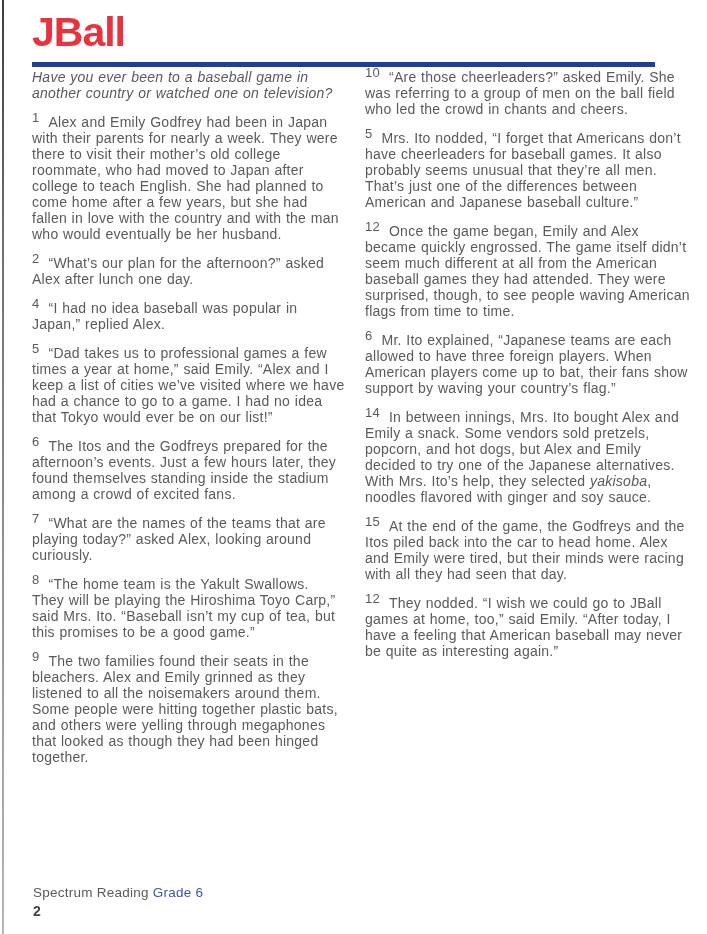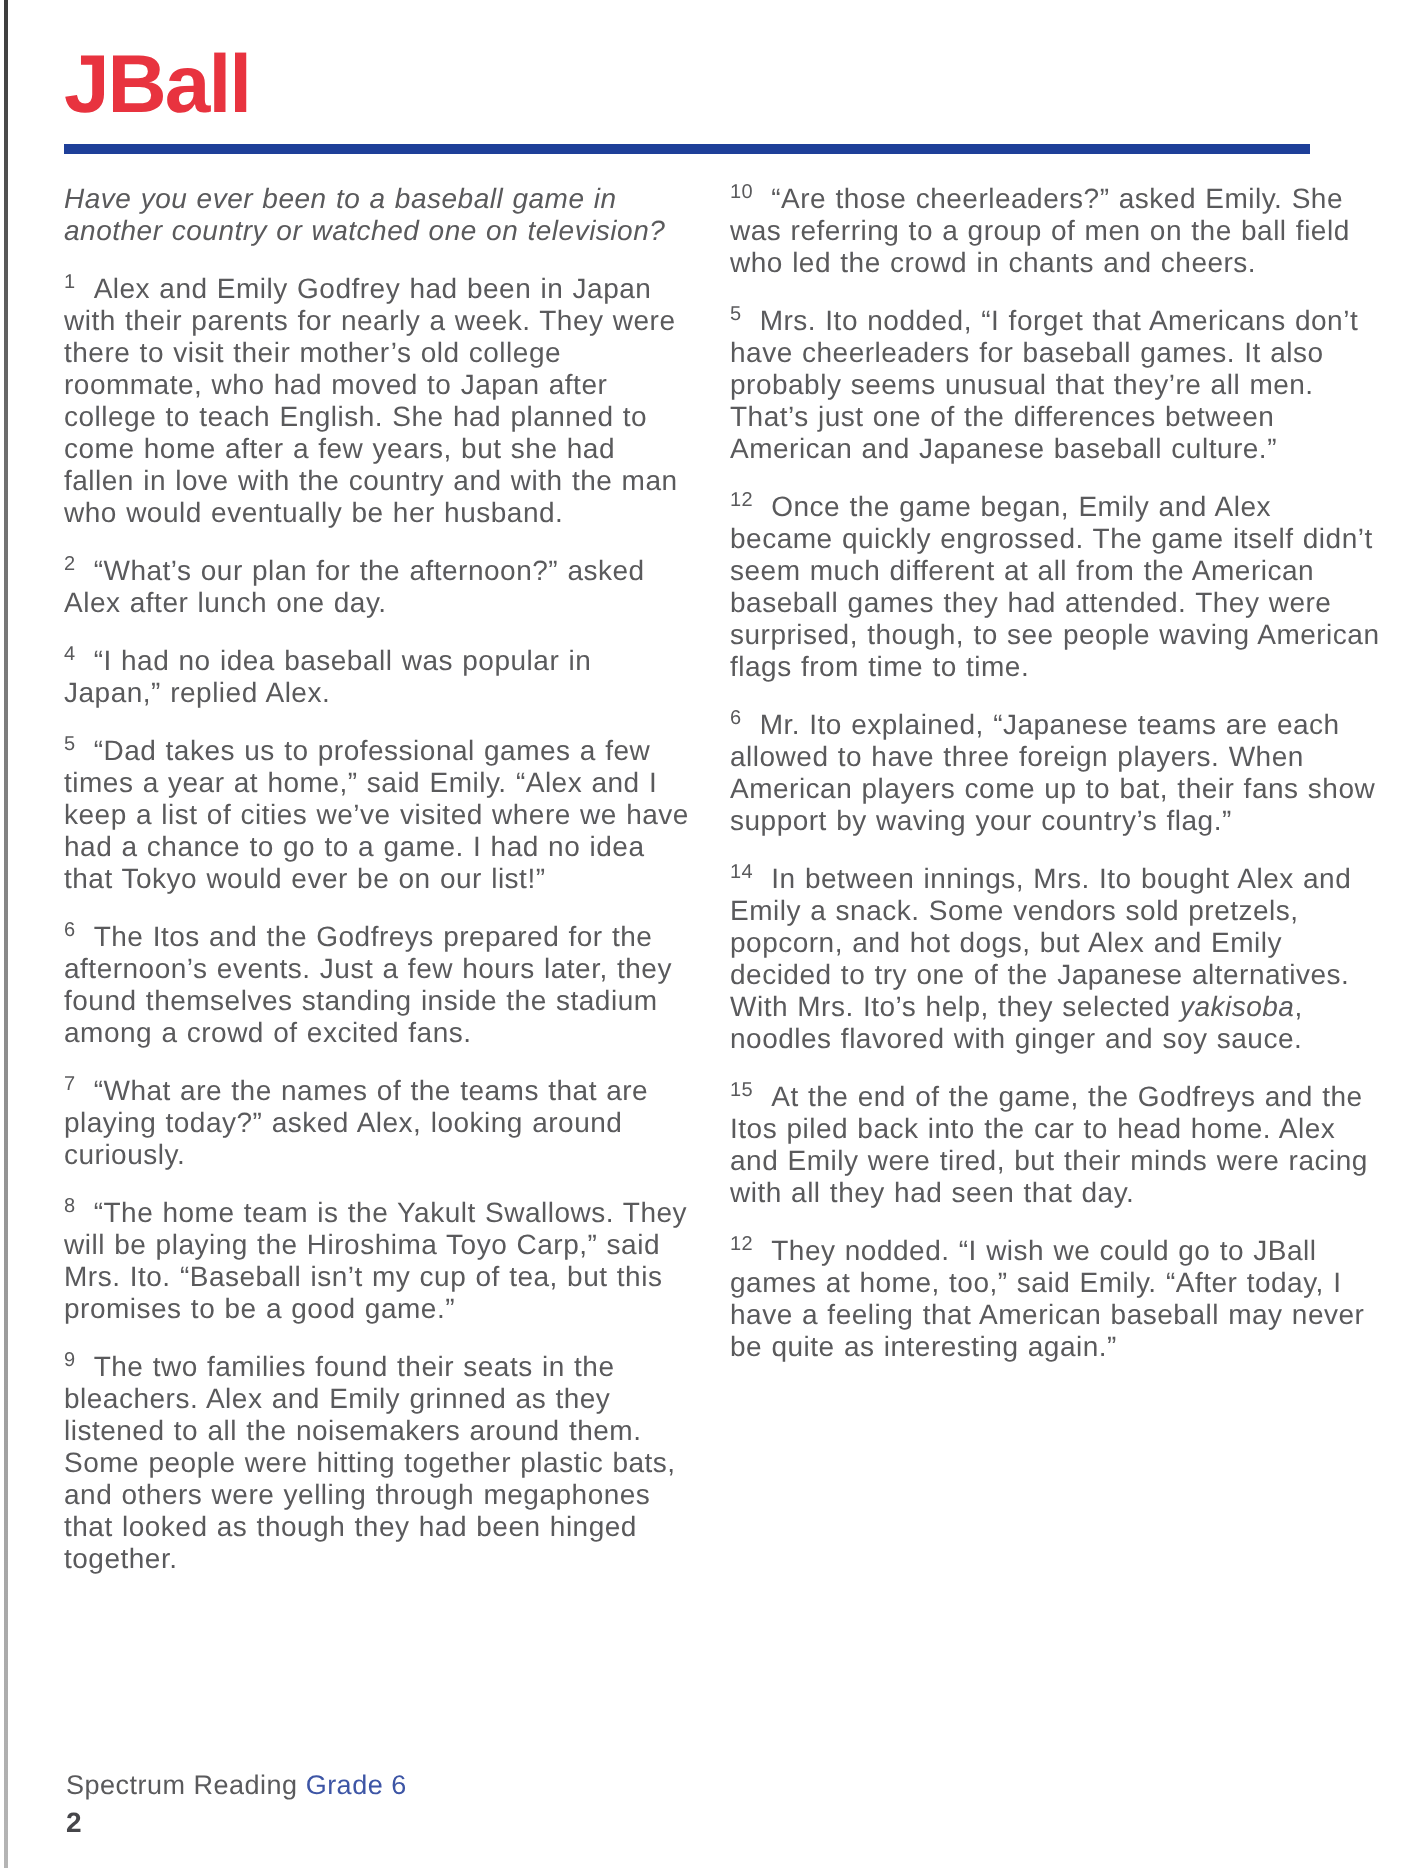--- a/index.html
+++ b/index.html
@@ -18,51 +18,51 @@
     width: 2px; height: 100%;
     background: linear-gradient(to bottom, #3c3c3c 0%, #6f6f6f 25%, #9b9b9b 70%, #b5b5b5 100%);
   }
   .page {
     position: absolute;
     left: 32px; top: 0;
     width: 658px;
   }
   .title {
     margin: 0;
-    padding-top: 22px;
+    padding-top: 12px;
     font-size: 41px;
     font-weight: bold;
     letter-spacing: -1px;
     line-height: 1.0;
     color: var(--accent-red, #e8333f);
   }
   .rule {
     width: 623px;
     height: 5px;
     margin-top: 9px;
     background: var(--rule-blue, #1e3f99);
   }
   .columns {
     display: flex;
-    margin-top: 14px;
+    margin-top: 2px;
     gap: 20px;
   }
   .col-left { width: 313px; }
   .col-right { width: 325px; }
   .para, .intro {
     margin: 0 0 13px 0;
     font-size: 14px;
     line-height: 16px;
     letter-spacing: 0.25px;
     word-spacing: 0.5px;
     color: var(--text-color, #5a5a5c);
   }
   .intro { font-style: italic; }
   .pnum {
-    font-size: 10px;
+    font-size: 13px;
     line-height: 0;
     vertical-align: 5px;
     margin-right: 9px;
   }
   .footer {
     position: absolute;
     left: 33px;
     top: 885px;
     font-size: 13.5px;
     letter-spacing: 0.25px;

